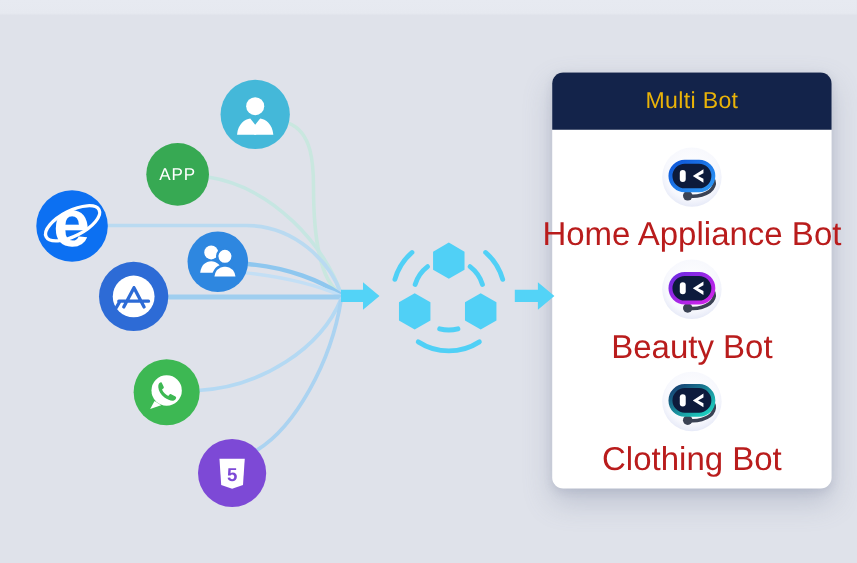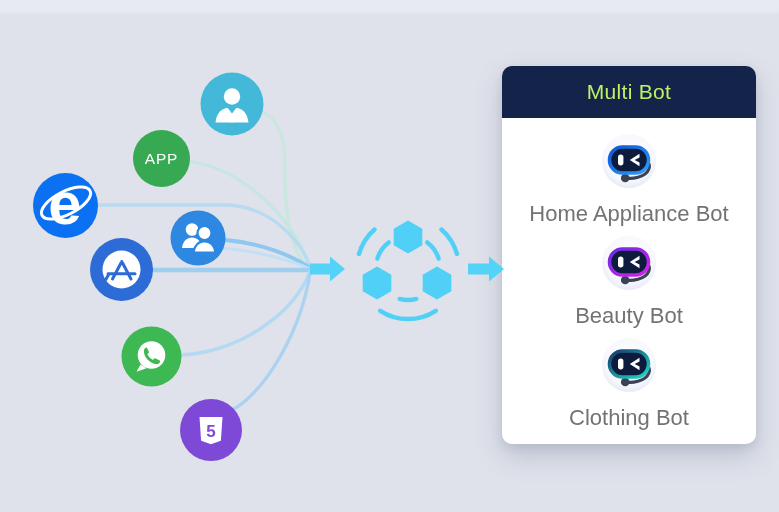--- a/index.html
+++ b/index.html
@@ -8,25 +8,25 @@
          background:linear-gradient(180deg,#e7eaf1 0px,#e6e9f0 12px,#dfe2ea 14px,#dfe2ea 100%);}
   .diagram{position:absolute;inset:0;z-index:2;pointer-events:none;}
   .app-label{font:500 15.5px "Liberation Sans",sans-serif;letter-spacing:.8px;}
   .ie-e{font:700 60px "Liberation Sans",sans-serif;}
   .html5-five{font:700 17px "Liberation Sans",sans-serif;}
   .panel{position:absolute;left:502px;top:66px;width:254px;height:378px;z-index:1;
          background:#ffffff;border-radius:10px;
          box-shadow:0 12px 26px rgba(110,120,150,.30),0 3px 8px rgba(110,120,150,.16);}
   .panel-header{height:52px;background:#13234a;border-radius:10px 10px 0 0;
                 display:flex;align-items:center;justify-content:center;
-                color:#bef264;font-size:21px;font-weight:500;letter-spacing:.3px;}
+                color:#eab308;font-size:21px;font-weight:500;letter-spacing:.3px;}
   .bot-list{padding-top:14px;display:flex;flex-direction:column;align-items:center;}
   .bot{display:flex;flex-direction:column;align-items:center;margin-bottom:7px;}
   .bot-icon{width:60px;height:60px;display:block;}
-  .bot-label{margin-top:8px;height:27px;line-height:27px;font-size:22px;color:#737373;white-space:nowrap;}
+  .bot-label{margin-top:8px;height:27px;line-height:27px;font-size:30px;color:#b91c1c;white-space:nowrap;}
 </style>
 </head>
 <body>
 
 <div class="stage">
 
   <div class="panel">
     <div class="panel-header">
       <span>Multi Bot</span>
     </div>

